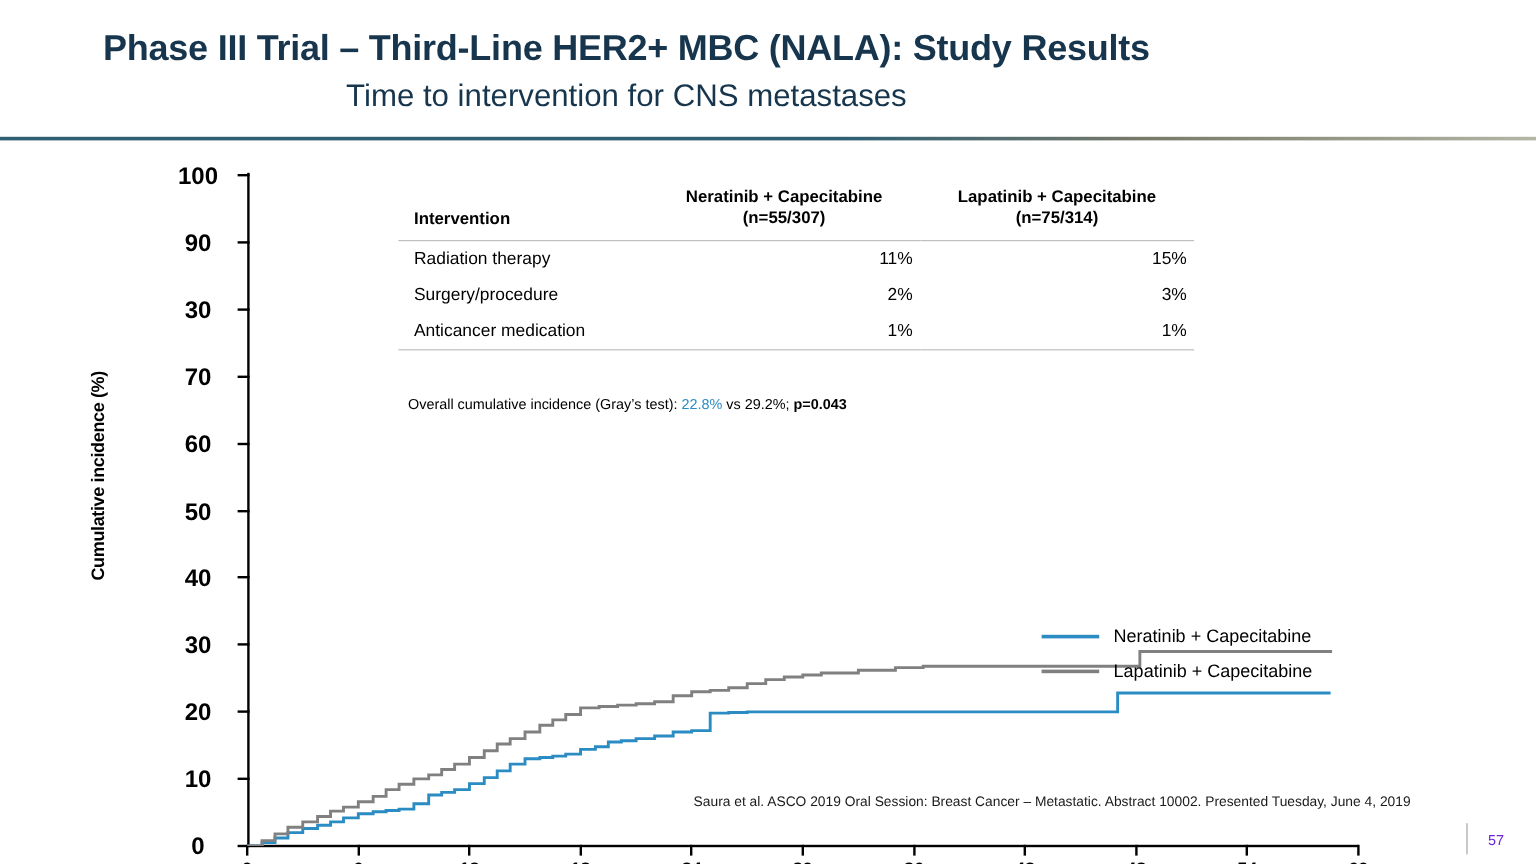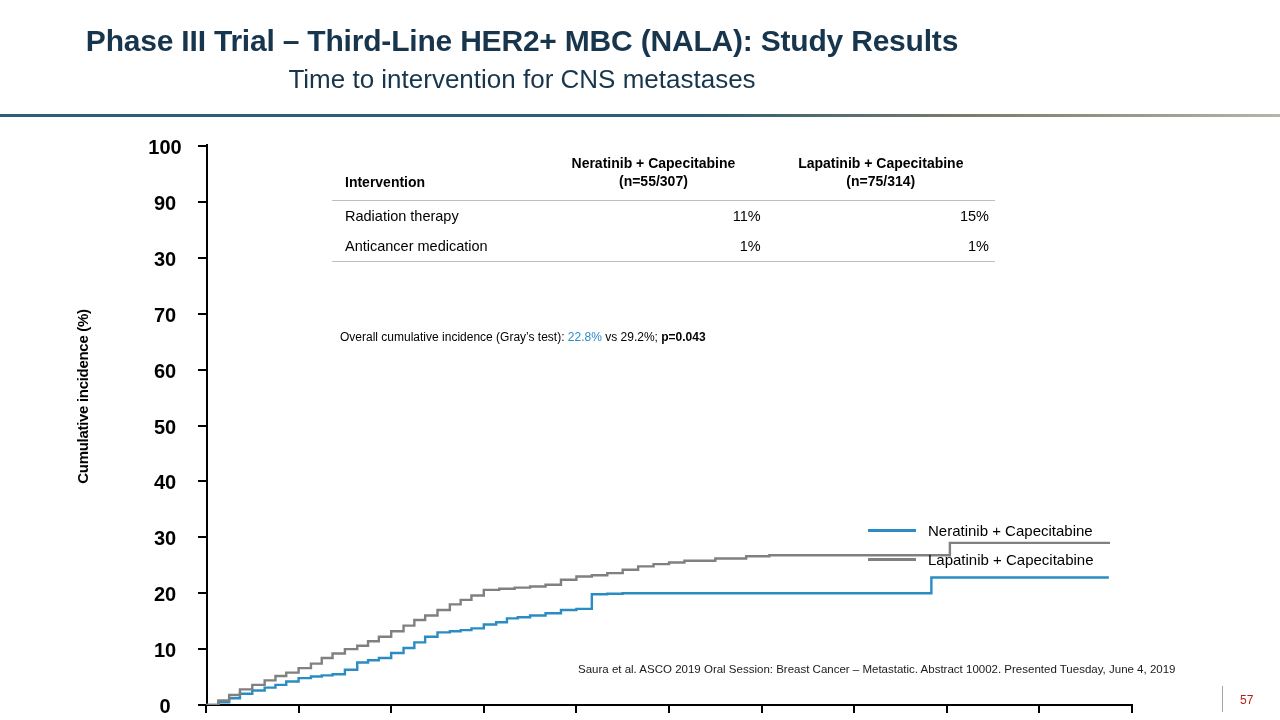--- a/index.html
+++ b/index.html
@@ -206,21 +206,21 @@
     top: 663px;
     font-size: 11.5px;
     color: #1a1a1a;
     white-space: nowrap;
   }
   .slide-number {
     position: absolute;
     left: 1240px;
     top: 693px;
     font-size: 12px;
-    color: #b91c1c;
+    color: #6d28d9;
   }
   .slide-num-rule {
     position: absolute;
     left: 1222px;
     top: 686px;
     width: 1px;
     height: 26px;
     background: #a6a6a6;
   }
 </style>
@@ -309,20 +309,25 @@
         </th>
       </tr>
     </thead>
     <tbody id="table-body">
         <tr>
           <td class="col-label">Radiation therapy</td>
           <td class="col-val">11%</td>
           <td class="col-val">15%</td>
         </tr>
         <tr>
+          <td class="col-label">Surgery/procedure</td>
+          <td class="col-val">2%</td>
+          <td class="col-val">3%</td>
+        </tr>
+        <tr>
           <td class="col-label">Anticancer medication</td>
           <td class="col-val">1%</td>
           <td class="col-val">1%</td>
         </tr>
       </tbody>
   </table>
 
   <div class="overall-line">
     <span>Overall cumulative incidence (Gray’s test): </span><span class="hl-blue">22.8%</span><span> vs 29.2%; </span><span class="hl-bold">p=0.043</span>
   </div>

